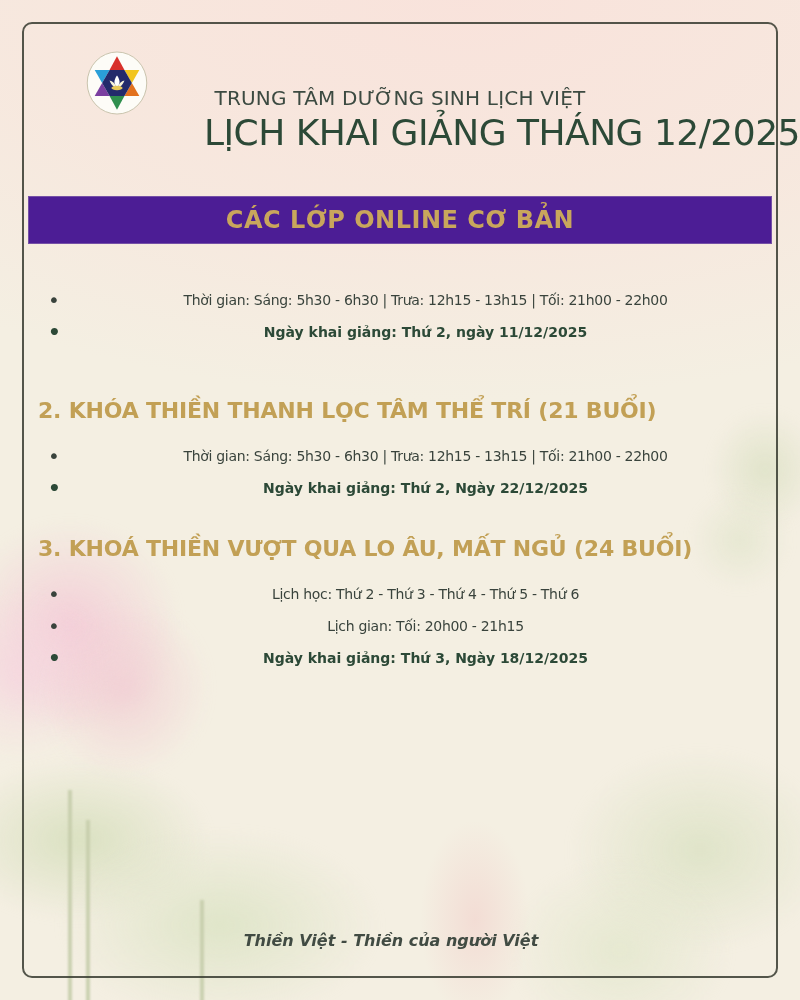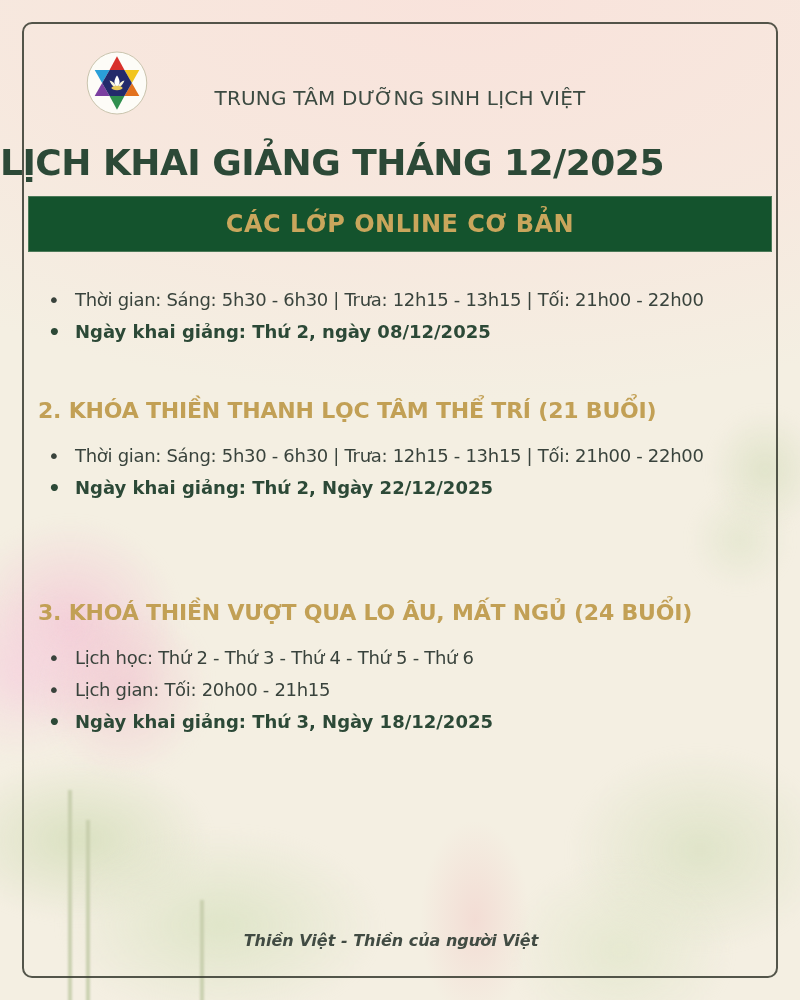--- a/index.html
+++ b/index.html
@@ -54,46 +54,46 @@
     position:absolute;inset:22px;border:2px solid rgba(54,58,47,0.85);
     border-radius:10px;
   }
   
   .logo{position:absolute;left:86px;top:50px;width:62px;height:66px;}
   .org-name{
     position:absolute;top:86px;left:0;right:0;text-align:center;
     font-size:20px;color:#3c4a41;letter-spacing:0.2px;
   }
   .title{
-    position:absolute;top:112px;left:0;right:0;text-align:left;
-    font-size:36px;font-weight:bold;color:#2c4937;letter-spacing:-0.5px;margin-top:30px;
+    position:absolute;top:112px;left:0;right:0;text-align:right;
+    font-size:36px;font-weight:normal;color:#2c4937;letter-spacing:-0.5px;
   }
   .banner{
-    position:absolute;left:28px;right:28px;top:196px;height:56px;
-    background:#14532d;display:flex;align-items:center;justify-content:center;
+    position:absolute;left:28px;right:28px;top:196px;height:48px;
+    background:#4c1d95;display:flex;align-items:center;justify-content:center;
     box-shadow:inset 0 0 0 1px rgba(240,235,220,0.25);
   }
   .banner-label{font-size:24px;font-weight:bold;color:#c9a65c;letter-spacing:0.5px;}
   .content{position:absolute;left:38px;right:24px;top:272px;}
   .section-heading{
     font-size:22px;font-weight:bold;color:#c2a055;line-height:34px;
     letter-spacing:-0.2px;white-space:nowrap;
   }
   .section ul{margin:12px 0 0 0;padding:0;list-style:none;}
   .section li{
-    position:relative;padding-left:37px;line-height:32px;font-size:18px;
-    color:#39433c;white-space:nowrap;letter-spacing:-0.3px;
+    position:relative;padding-left:37px;line-height:32px;font-size:14px;
+    color:#39433c;white-space:nowrap;letter-spacing:-0.3px;text-align:center;
   }
   .section li::before{
     content:"\2022";position:absolute;left:10px;top:0;font-size:20px;color:#39433c;
   }
   .section li.em{font-weight:bold;color:#2c4937;letter-spacing:0;}
   .section li.em::before{color:#2c4937;}
   .sec-1{margin-bottom:46px;}
-  .sec-2{margin-bottom:92px;}
+  .sec-2{margin-bottom:28px;}
   .footer{
     position:absolute;bottom:50px;left:0;right:18px;text-align:center;
     font-size:16px;font-weight:bold;font-style:italic;color:#414b43;
   }
 </style>
 </head>
 <body>
 
 <div class="poster">
 
@@ -147,21 +147,21 @@
 
   <div class="banner">
     <span class="banner-label">CÁC LỚP ONLINE CƠ BẢN</span>
   </div>
 
   <div class="content">
 
     <div class="section sec-1">
       <ul>
         <li>Thời gian: Sáng: 5h30 - 6h30 | Trưa: 12h15 - 13h15 | Tối: 21h00 - 22h00</li>
-        <li class="em">Ngày khai giảng: Thứ 2, ngày 08/12/2025</li>
+        <li class="em">Ngày khai giảng: Thứ 2, ngày 11/12/2025</li>
       </ul>
     </div>
 
     <div class="section sec-2">
       <div class="section-heading">2. KHÓA THIỀN THANH LỌC TÂM THỂ TRÍ (21 BUỔI)</div>
       <ul>
         <li>Thời gian: Sáng: 5h30 - 6h30 | Trưa: 12h15 - 13h15 | Tối: 21h00 - 22h00</li>
         <li class="em">Ngày khai giảng: Thứ 2, Ngày 22/12/2025</li>
       </ul>
     </div>

